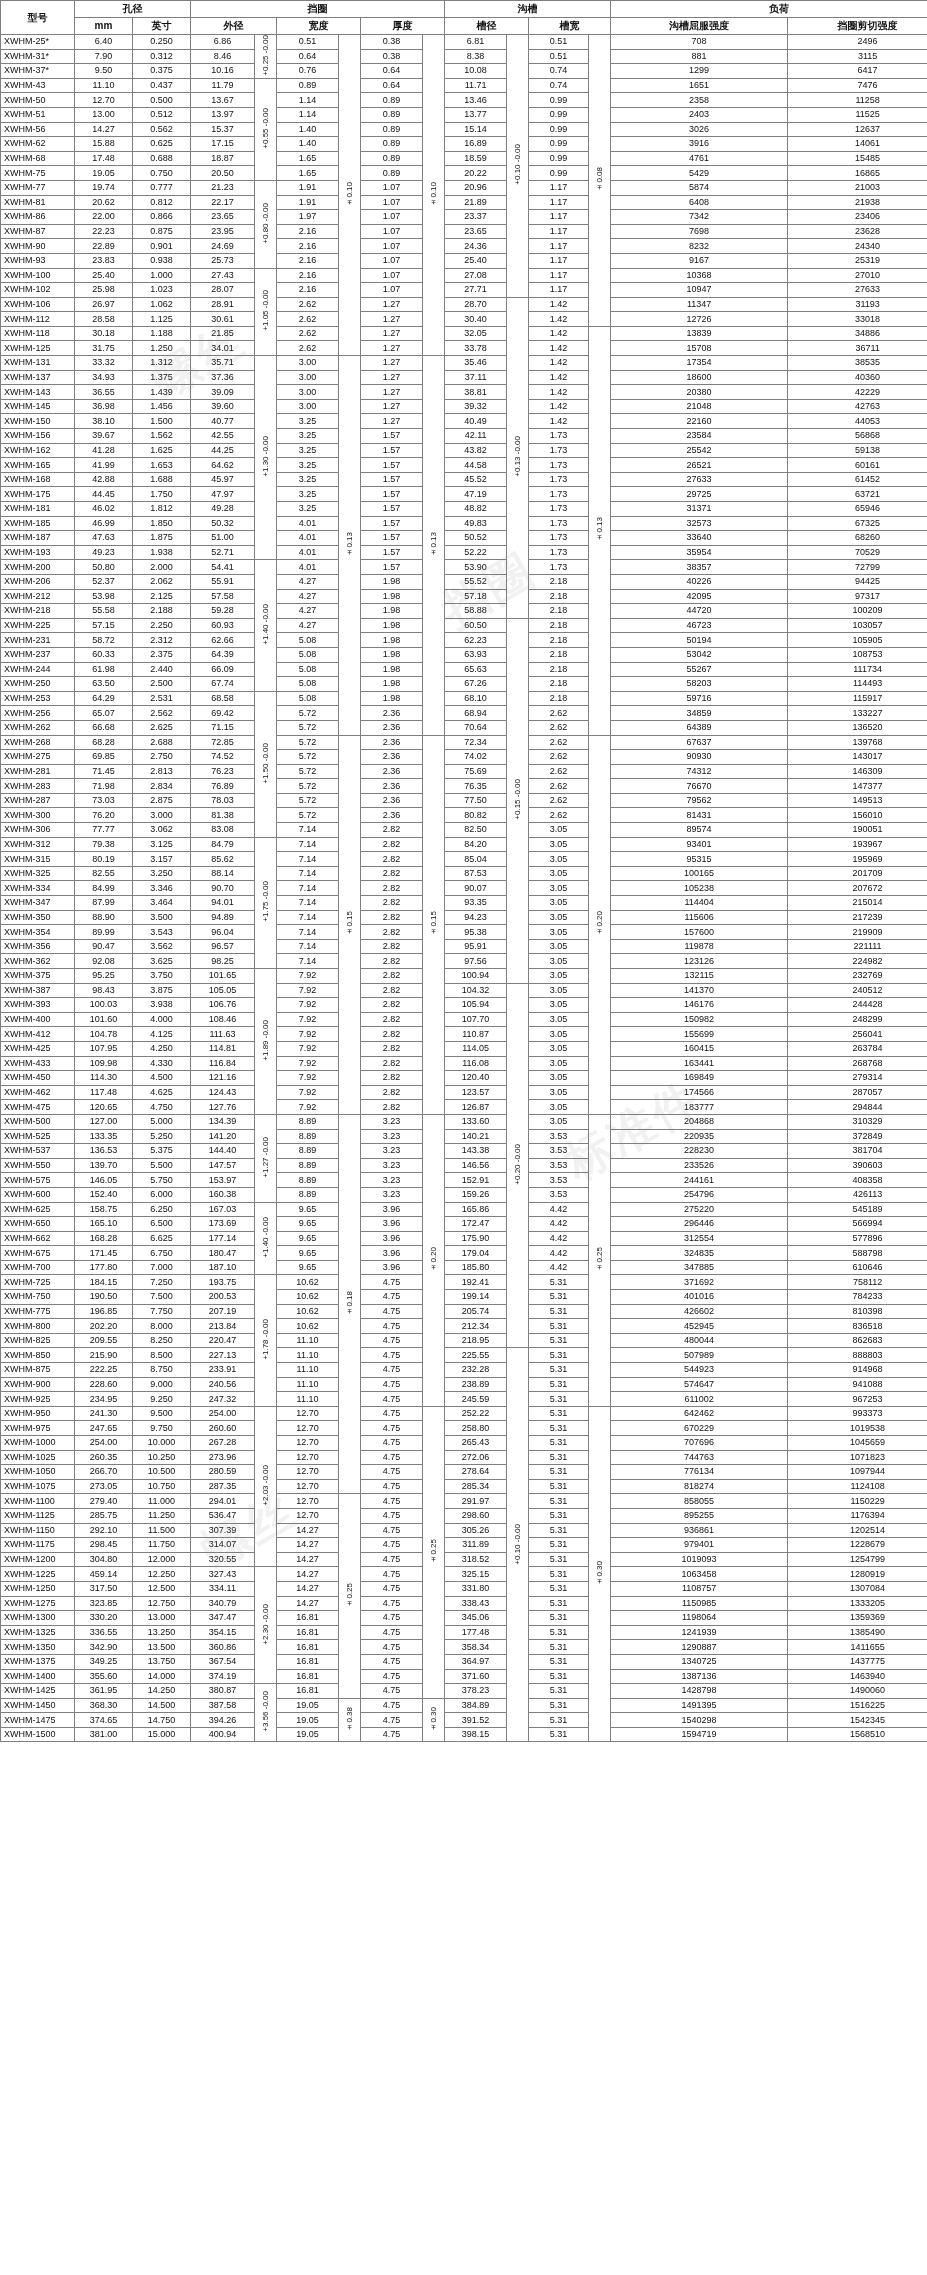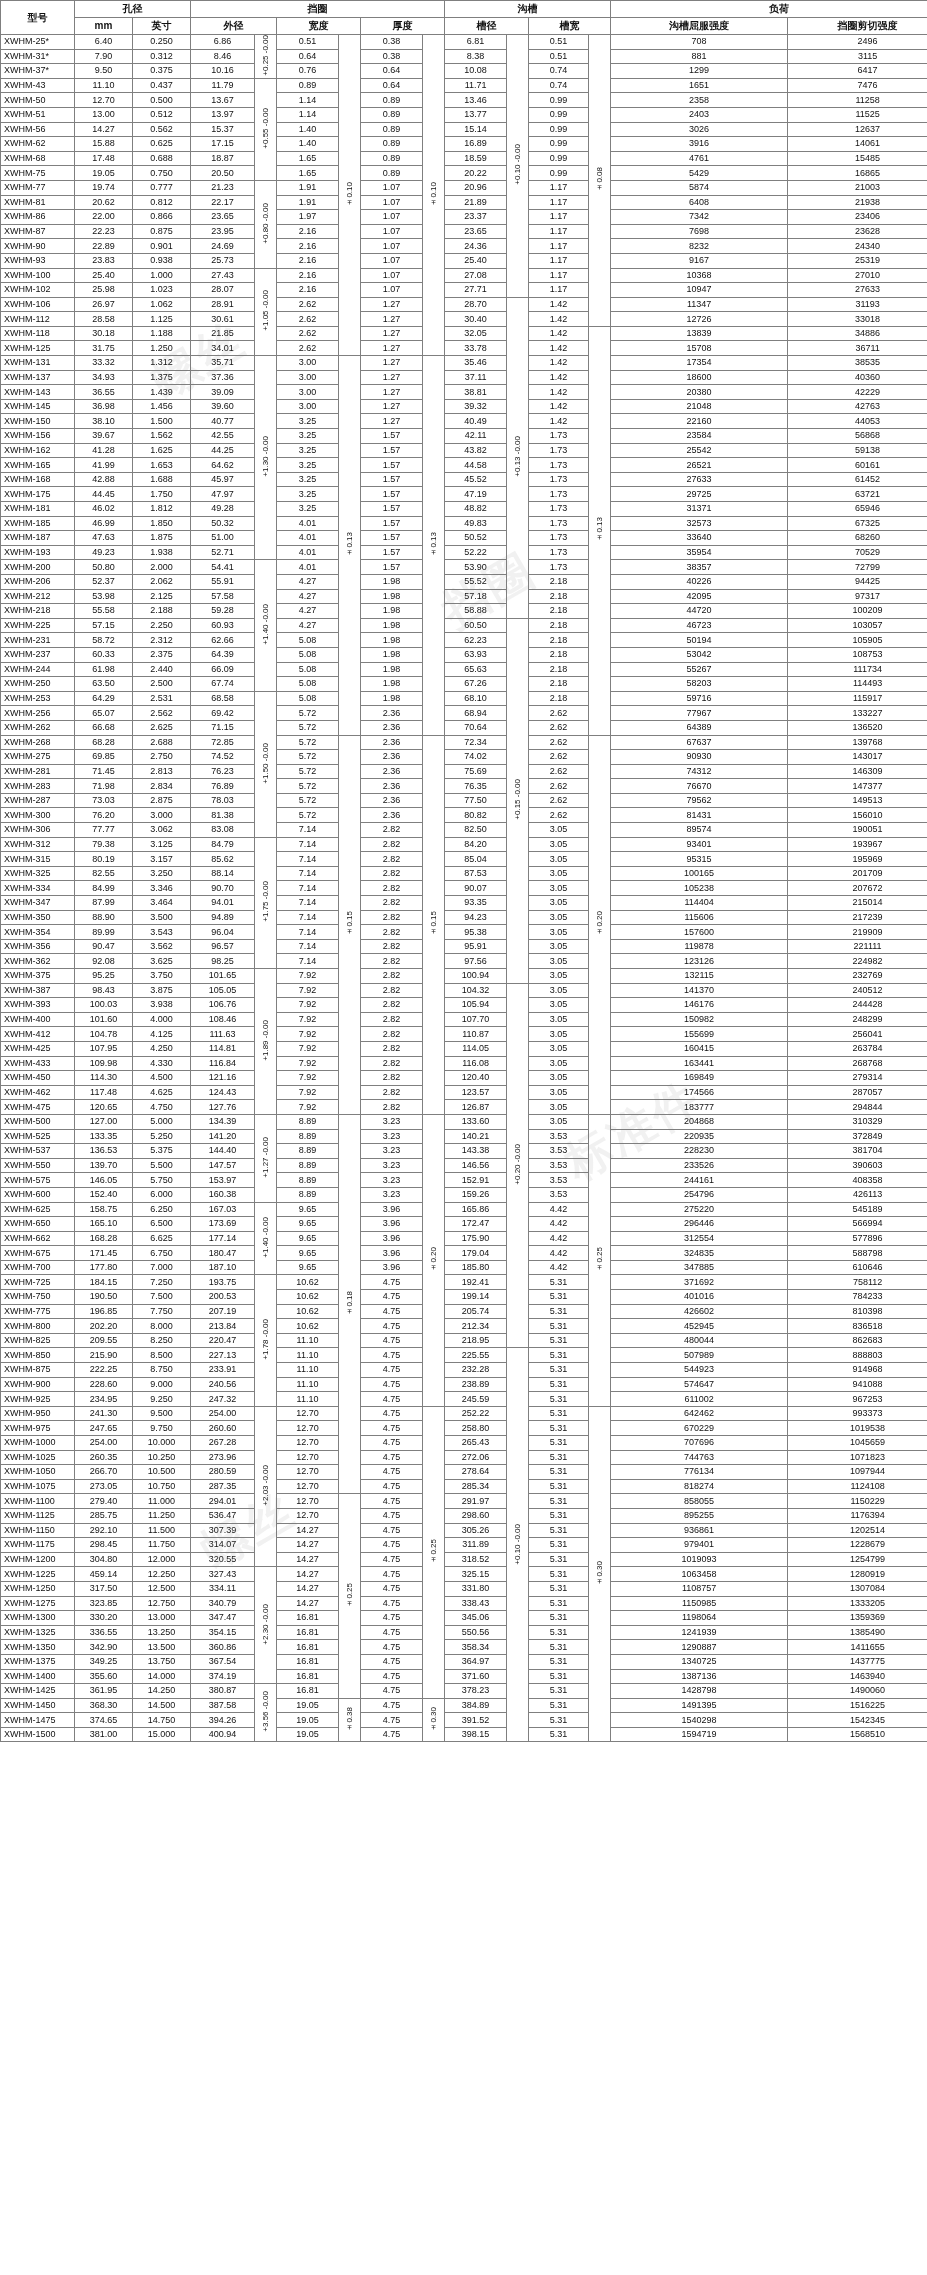--- a/index.html
+++ b/index.html
@@ -638,21 +638,21 @@
         </tr>
         <tr>
           <td class="model">XWHM-256</td>
           <td>65.07</td>
           <td>2.562</td>
           <td>69.42</td>
           <td>5.72</td>
           <td>2.36</td>
           <td>68.94</td>
           <td>2.62</td>
-          <td>77967</td>
+          <td>34859</td>
           <td>133227</td>
         </tr>
         <tr>
           <td class="model">XWHM-262</td>
           <td>66.68</td>
           <td>2.625</td>
           <td>71.15</td>
           <td>5.72</td>
           <td>2.36</td>
           <td>70.64</td>
@@ -1410,21 +1410,21 @@
           <td>1198064</td>
           <td>1359369</td>
         </tr>
         <tr>
           <td class="model">XWHM-1325</td>
           <td>336.55</td>
           <td>13.250</td>
           <td>354.15</td>
           <td>16.81</td>
           <td>4.75</td>
-          <td>550.56</td>
+          <td>177.48</td>
           <td>5.31</td>
           <td>1241939</td>
           <td>1385490</td>
         </tr>
         <tr>
           <td class="model">XWHM-1350</td>
           <td>342.90</td>
           <td>13.500</td>
           <td>360.86</td>
           <td>16.81</td>

